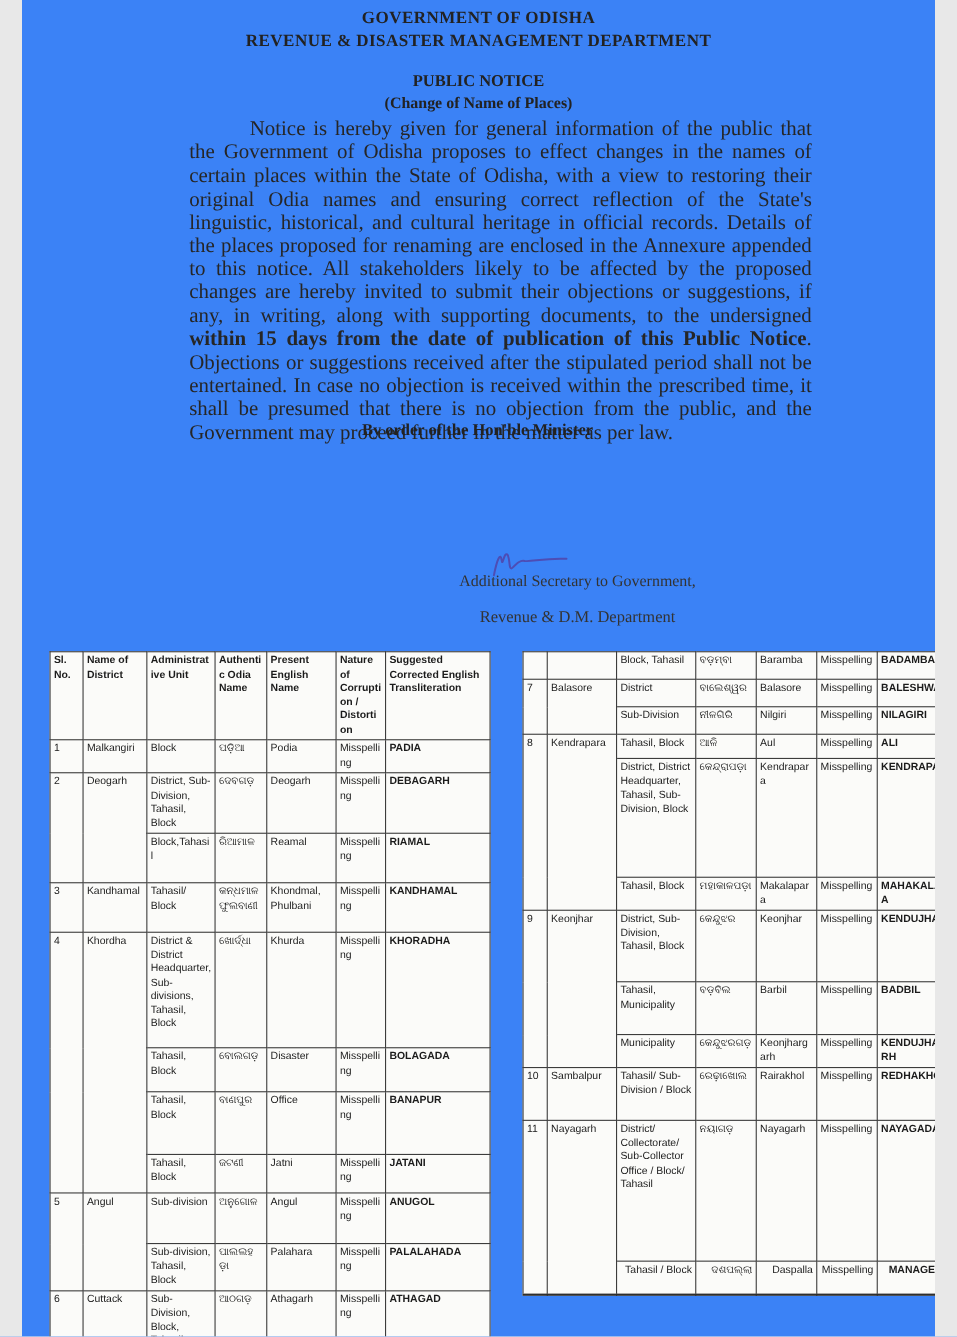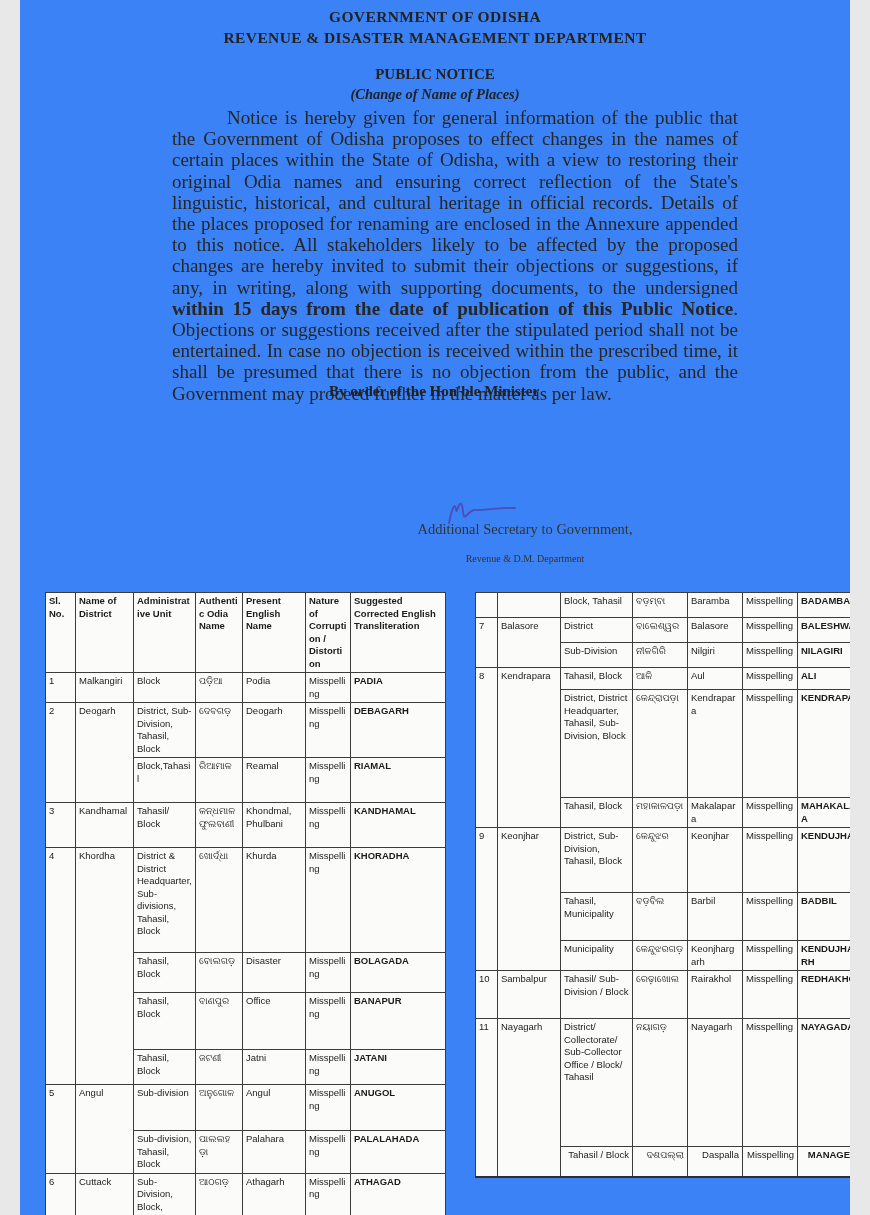--- a/index.html
+++ b/index.html
@@ -5,34 +5,34 @@
   html,body{margin:0;padding:0;background:#e8e8e8;}
   .page{
     position:relative; width:830px; height:1215px; margin:0 auto;
     background:#3b82f6; color:#1c1c1c; overflow:hidden;
     font-family:"Liberation Serif", serif;
   }
   
   .doc-header{position:absolute; top:6px; left:0; width:100%; text-align:center;}
   .dept-line{font-weight:bold; font-size:15.5px; line-height:21px; letter-spacing:.4px; color:#222;}
   .notice-title{margin-top:16px; font-weight:bold; font-size:15px; line-height:20px; color:#222;}
-  .notice-subtitle{font-weight:bold; font-size:14.5px; line-height:20px; color:#222;font-style:italic;}
+  .notice-subtitle{font-weight:bold; font-size:14.5px; line-height:20px; color:#222;}
   
   .body-para{
     position:absolute; top:107px; left:152px; width:566px;
     font-size:19px; line-height:21.2px; text-align:justify; color:#262626;
     text-indent:55px; margin:0;
   }
   
   .order-block{position:absolute; top:383px; left:309px; width:385px; text-align:left;}
   .order-line{font-weight:bold; font-size:15px; color:#222;}
   .order-sub{margin-top:22px; font-size:14.5px; color:#333;}
   .sign-block{position:absolute; top:521px; left:330px; width:350px; text-align:center;}
   .sign-line1{font-size:14.5px; color:#333;}
-  .sign-line2{margin-top:15px; font-size:10px; color:#333;}
+  .sign-line2{margin-top:15px; font-size:15px; color:#333;}
   .signature-svg{position:absolute; top:496px; left:423px; width:78px; height:32px;}
   
   .annexure-table{
     position:absolute; top:592px; border-collapse:collapse; table-layout:fixed;
     font-family:"Liberation Sans", sans-serif; background:#fbfbf9;
     border-bottom:2px solid #2e2e2e;
   }
   .t-left{left:25px; width:400px;}
   .t-right{left:455px; width:405px;}
   .annexure-table th, .annexure-table td{

